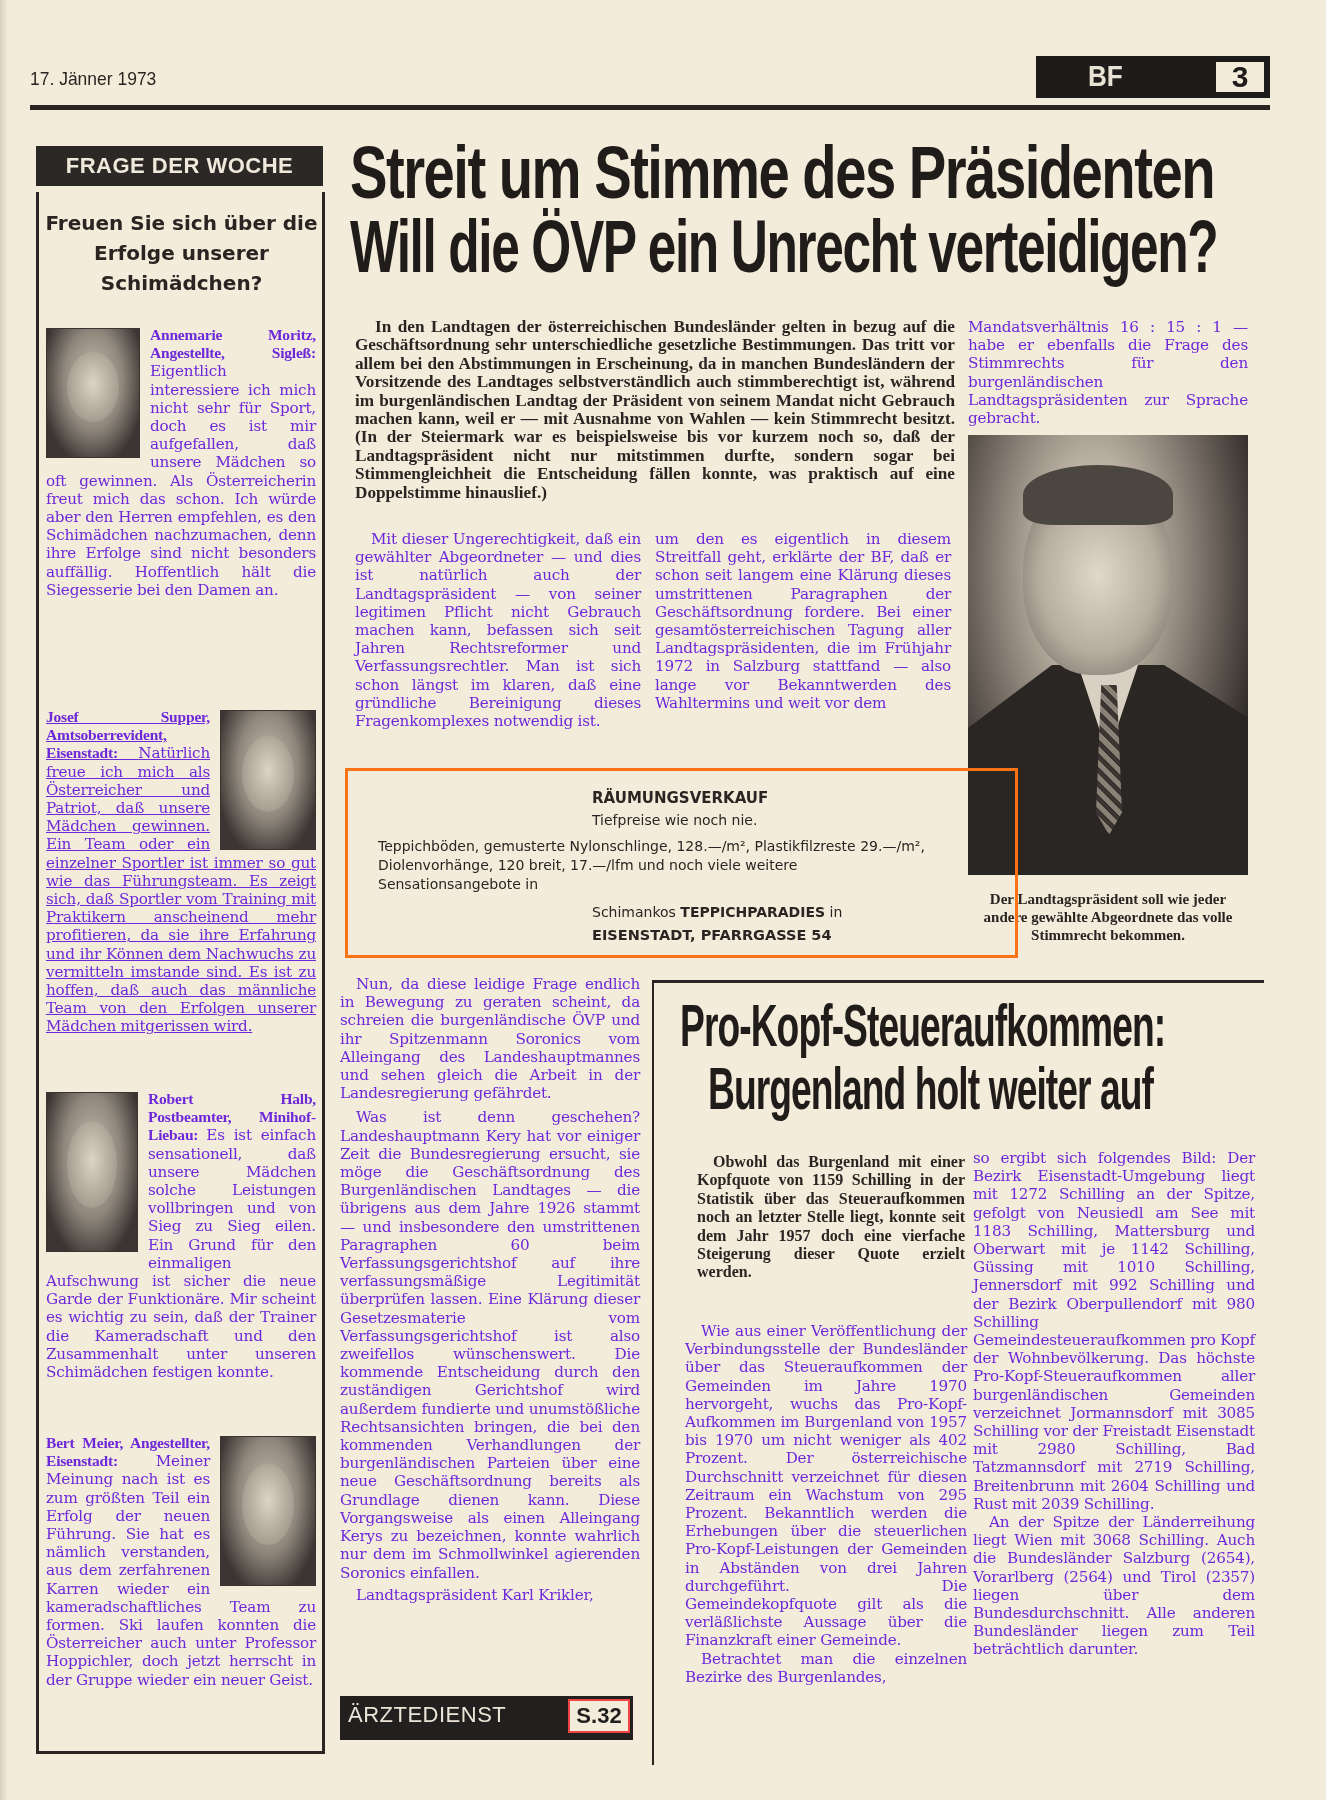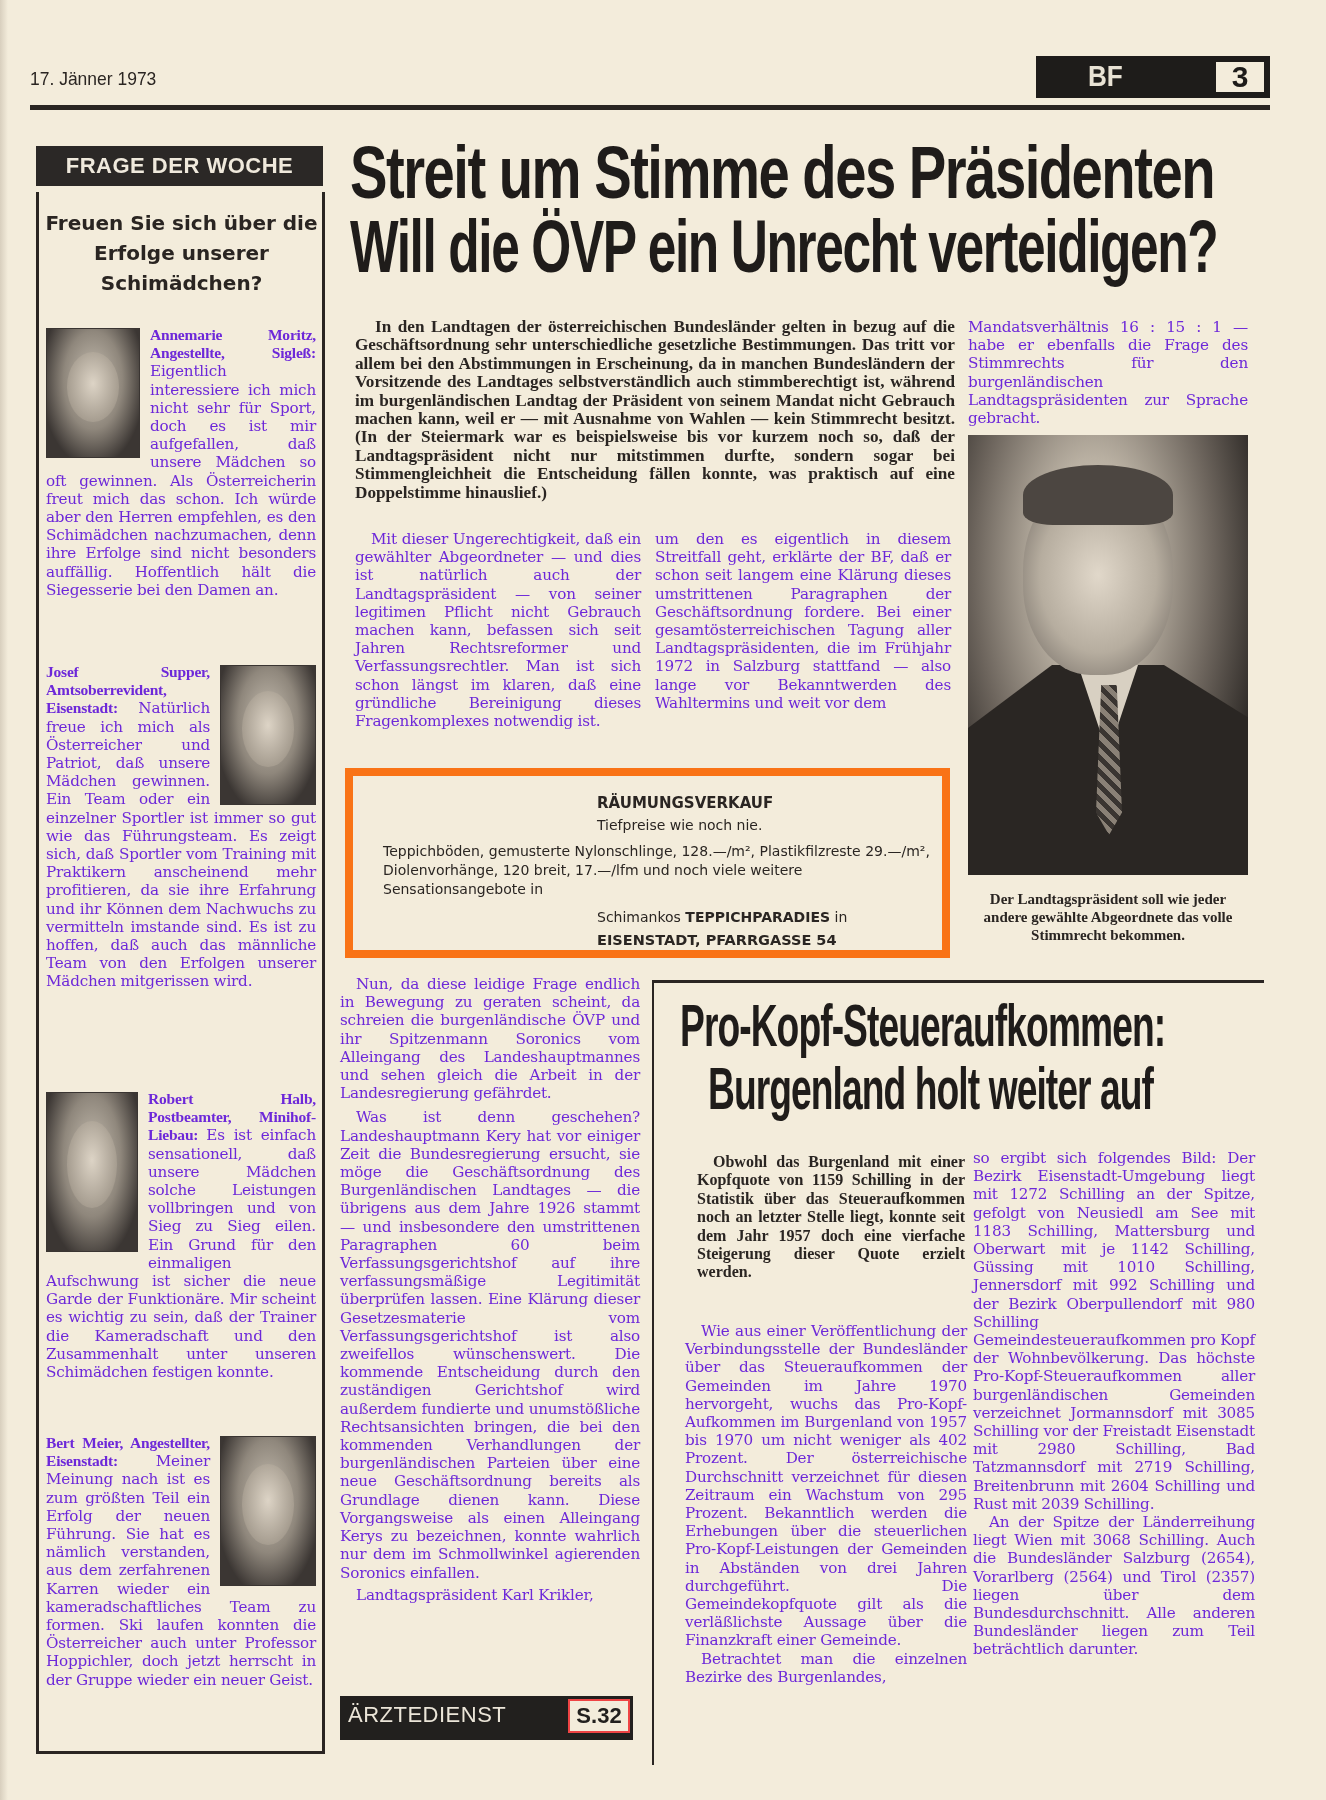--- a/index.html
+++ b/index.html
@@ -33,21 +33,21 @@
   .headline { font-family: "Liberation Sans", "DejaVu Sans", sans-serif; font-weight: bold; color: #1f1c1a; transform-origin: left top; white-space: nowrap; letter-spacing: -2px; }
   #hl1 { left: 350px; top: 136px; font-size: 74px; line-height: 74px; transform: scaleX(0.76) scaleY(1.0); }
   #hl2 { left: 350px; top: 210px; font-size: 74px; line-height: 74px; transform: scaleX(0.695); }
 
   #lead { left: 355px; top: 318px; width: 600px; font-family: "Liberation Serif", serif; font-weight: bold; font-size: 17.2px; line-height: 18.4px; text-align: justify; color: #2a2522; }
   #colA1 { left: 355px; top: 530px; width: 286px; }
   #colA2 { left: 655px; top: 530px; width: 296px; }
   #colR1 { left: 968px; top: 318px; width: 280px; }
 
   
-  #ad { left: 345px; top: 768px; width: 605px; height: 190px; border: 8px solid #f97316; font-family: "DejaVu Sans", sans-serif; color: #2a2522; font-size: 14px; line-height: 19px; }
+  #ad { left: 345px; top: 768px; width: 673px; height: 190px; border: 3px solid #f97316; font-family: "DejaVu Sans", sans-serif; color: #2a2522; font-size: 14px; line-height: 19px; }
   #ad .t1 { position: absolute; left: 244px; top: 18px; font-weight: bold; font-size: 15px; }
   #ad .t2 { position: absolute; left: 244px; top: 40px; font-size: 14px; }
   #ad .t3 { position: absolute; left: 30px; top: 66px; width: 560px; font-size: 14px; line-height: 19px; }
   #ad .t4 { position: absolute; left: 244px; top: 132px; font-size: 14px; }
   #ad .t5 { position: absolute; left: 244px; top: 155px; font-weight: bold; font-size: 14.5px; }
 
   
   #portrait { left: 968px; top: 435px; width: 280px; height: 440px; background: radial-gradient(ellipse at 45% 30%, #d9d1c3 0%, #b9b0a2 25%, #6d655d 55%, #2c2825 80%); border-bottom: 1px solid #2a2522; }
   #portrait .head { position: absolute; left: 55px; top: 40px; width: 150px; height: 200px; border-radius: 48% 48% 45% 45%; background: radial-gradient(ellipse at 50% 50%, #e1d8ca 0%, #b6ad9f 55%, #67605a 100%); }
   #portrait .hair { position: absolute; left: 55px; top: 30px; width: 150px; height: 60px; border-radius: 50% 50% 20% 20%; background: #4c4641; }
@@ -88,21 +88,21 @@
 <div id="question" class="abs">Freuen Sie sich über die Erfolge unserer Schimädchen?</div>
 
 <div class="interview body-text abs" style="left:46px; top:326px; width:270px;">
   <div class="wrap-float-left photo" style="width:94px; height:130px;">
       <div class="face"></div>
     </div>
   <span class="bold serif" style="font-size:15.5px;">Annemarie Moritz, Angestellte, Sigleß: </span>
   <span>Eigentlich interessiere ich mich nicht sehr für Sport, doch es ist mir aufgefallen, daß unsere Mädchen so oft gewinnen. Als Österreicherin freut mich das schon. Ich würde aber den Herren empfehlen, es den Schimädchen nachzumachen, denn ihre Erfolge sind nicht besonders auffällig. Hoffentlich hält die Siegesserie bei den Damen an.</span>
 </div>
 
-<div class="interview body-text abs" style="left:46px; top:663px; width:270px;">
+<div class="interview body-text abs" style="left:46px; top:708px; width:270px;text-decoration:underline;">
   <div class="wrap-float-right photo" style="width:96px; height:140px;">
       <div class="face"></div>
     </div>
   <span class="bold serif" style="font-size:15.5px;">Josef Supper, Amtsoberrevident, Eisenstadt: </span>
   <span>Natürlich freue ich mich als Österreicher und Patriot, daß unsere Mädchen gewinnen. Ein Team oder ein einzelner Sportler ist immer so gut wie das Führungsteam. Es zeigt sich, daß Sportler vom Training mit Praktikern anscheinend mehr profitieren, da sie ihre Erfahrung und ihr Können dem Nachwuchs zu vermitteln imstande sind. Es ist zu hoffen, daß auch das männliche Team von den Erfolgen unserer Mädchen mitgerissen wird.</span>
 </div>
 
 <div class="interview body-text abs" style="left:46px; top:1090px; width:270px;">
   <div class="wrap-float-left photo" style="width:92px; height:160px;">
       <div class="face"></div>

